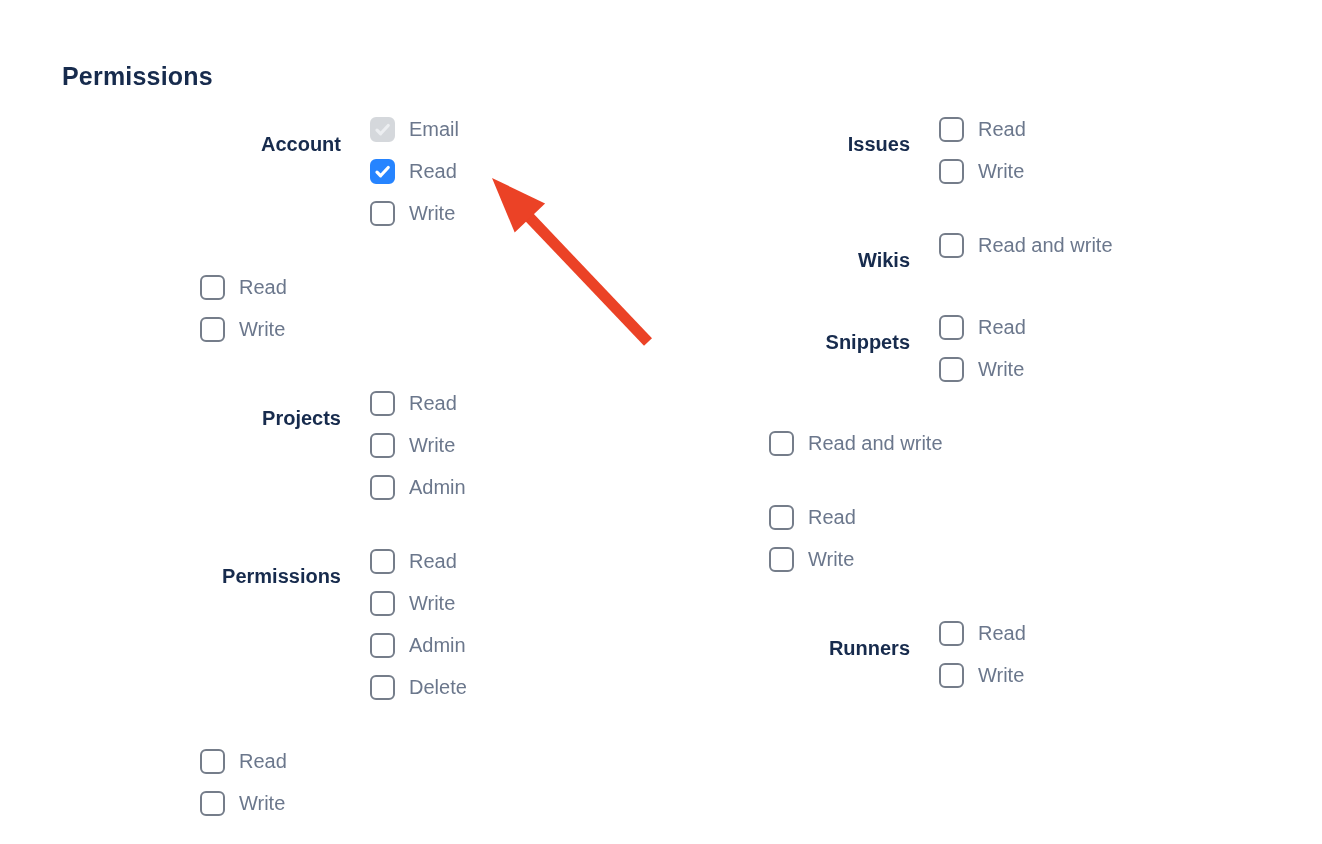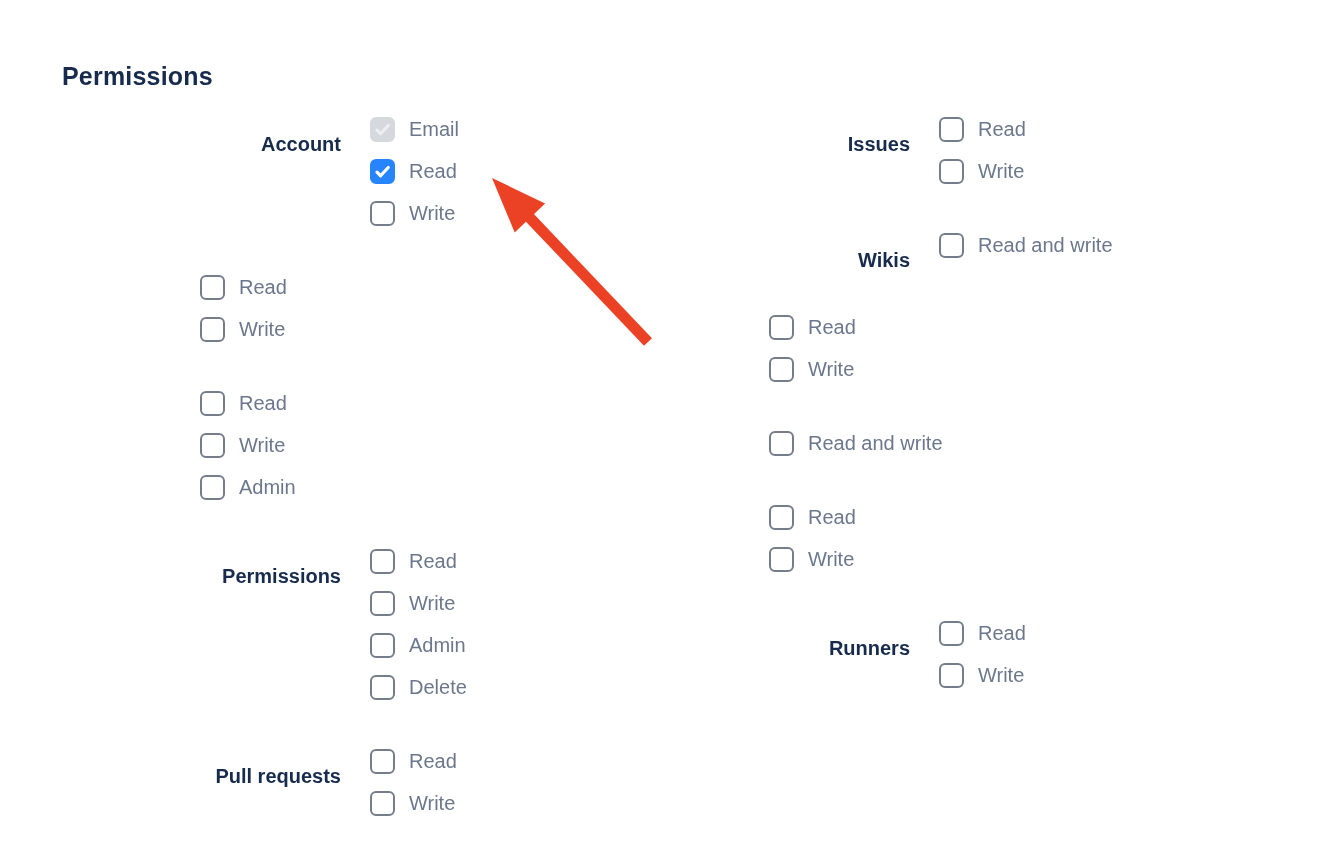--- a/index.html
+++ b/index.html
@@ -84,20 +84,21 @@
   </label>
         <label class="option">
     <span class="checkbox" aria-checked="false">
       
     </span>
     <span class="option-label">Write</span>
   </label>
       </div>
   </div>
     <div class="group">
+    <div class="group-label">Projects</div>
     <div class="options">
         <label class="option">
     <span class="checkbox" aria-checked="false">
       
     </span>
     <span class="option-label">Read</span>
   </label>
         <label class="option">
     <span class="checkbox" aria-checked="false">
       
@@ -135,21 +136,20 @@
   </label>
         <label class="option">
     <span class="checkbox" aria-checked="false">
       
     </span>
     <span class="option-label">Delete</span>
   </label>
       </div>
   </div>
     <div class="group">
-    <div class="group-label">Pull requests</div>
     <div class="options">
         <label class="option">
     <span class="checkbox" aria-checked="false">
       
     </span>
     <span class="option-label">Read</span>
   </label>
         <label class="option">
     <span class="checkbox" aria-checked="false">
       
@@ -182,20 +182,21 @@
     <div class="options">
         <label class="option">
     <span class="checkbox" aria-checked="false">
       
     </span>
     <span class="option-label">Read and write</span>
   </label>
       </div>
   </div>
     <div class="group">
+    <div class="group-label">Snippets</div>
     <div class="options">
         <label class="option">
     <span class="checkbox" aria-checked="false">
       
     </span>
     <span class="option-label">Read</span>
   </label>
         <label class="option">
     <span class="checkbox" aria-checked="false">
       

